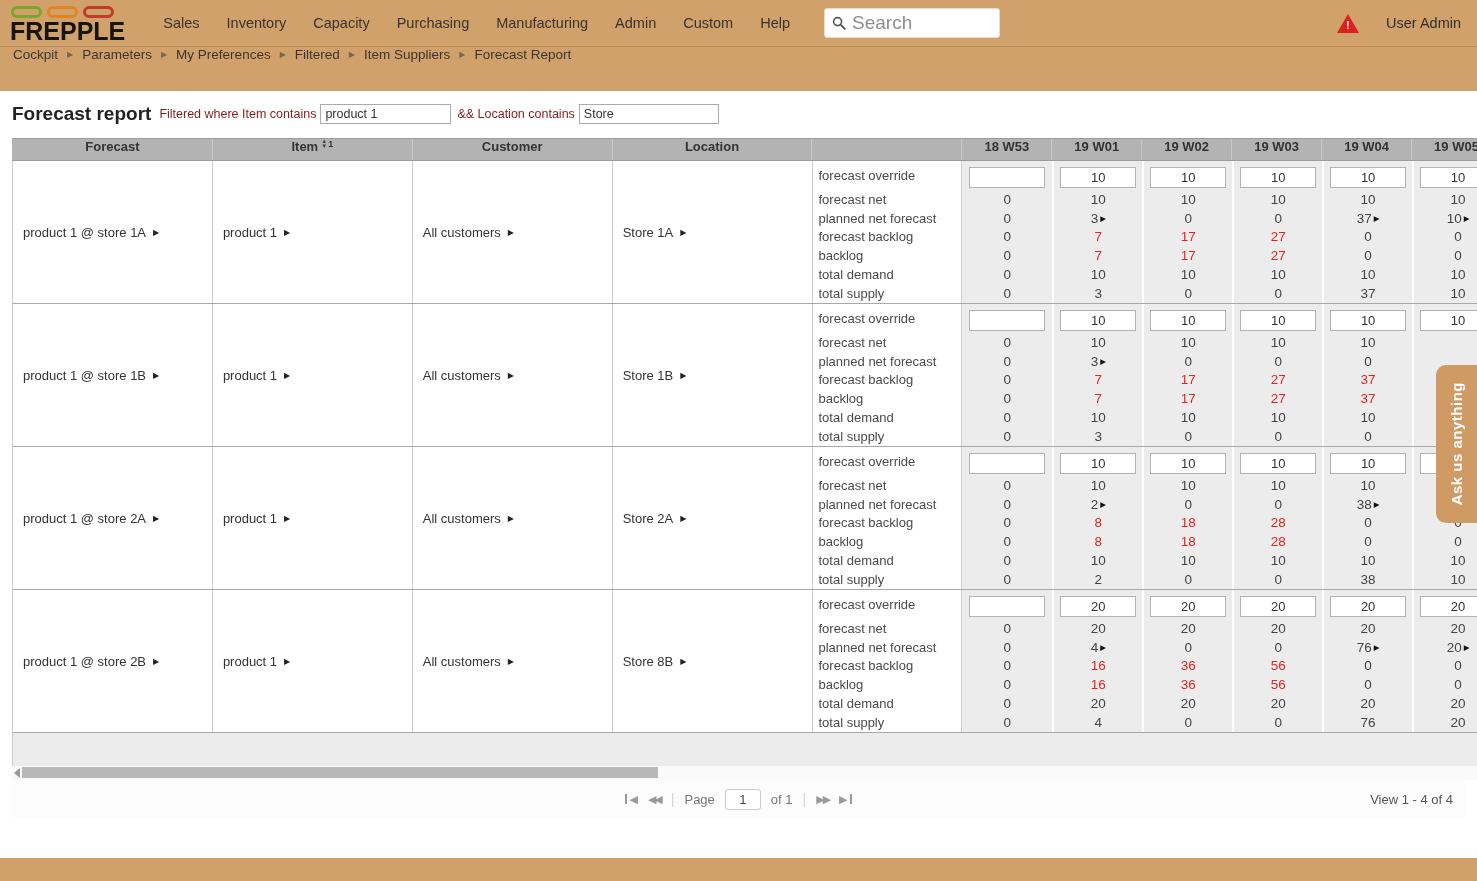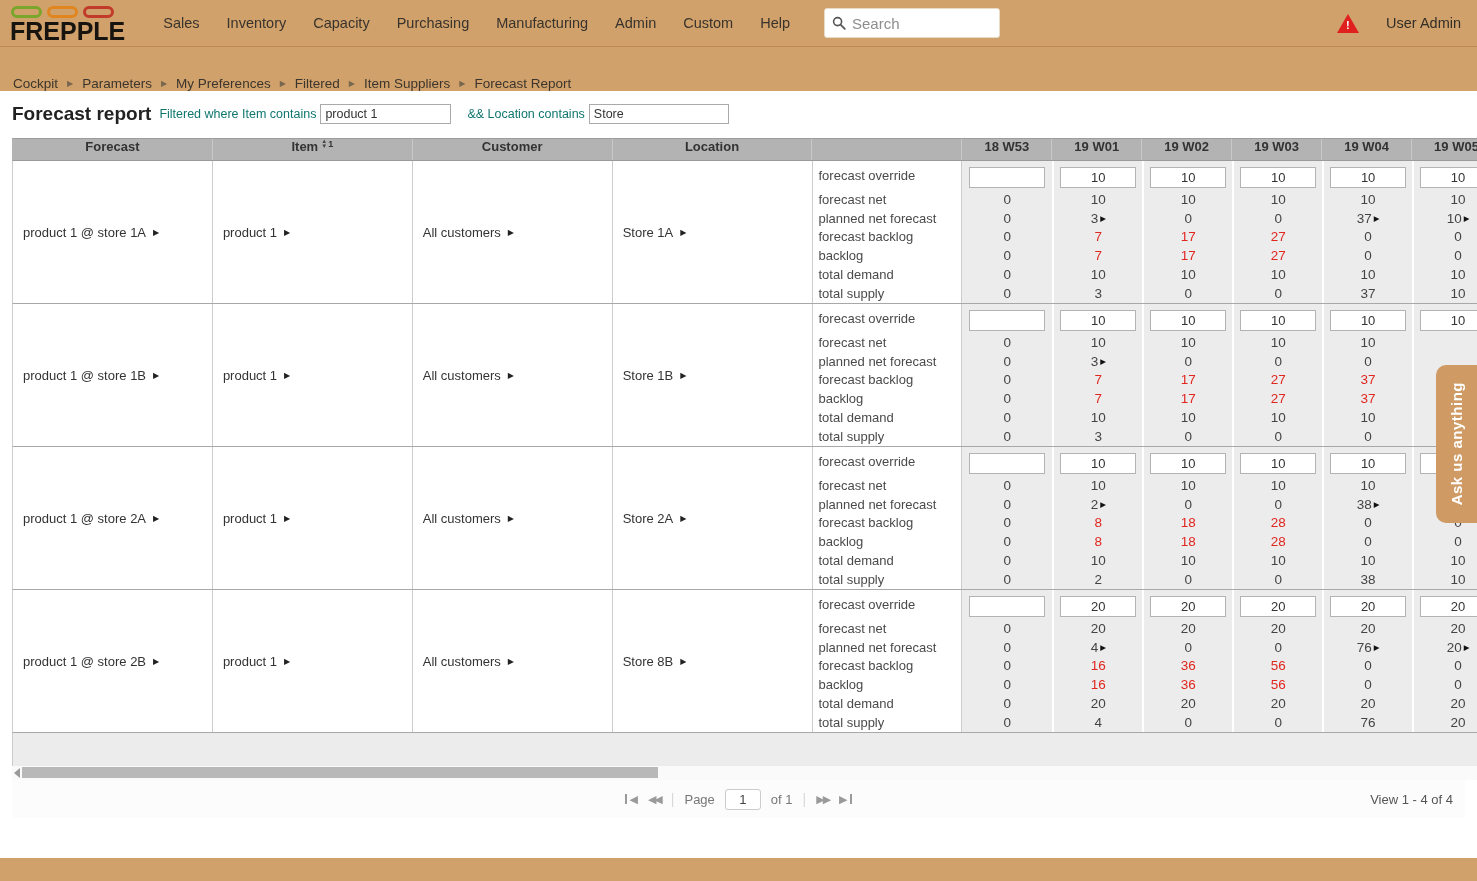--- a/index.html
+++ b/index.html
@@ -14,46 +14,46 @@
   .navbar{height:46px;background:var(--tan);display:flex;align-items:center;}
   .brand{margin:3px 0 0 10px;display:flex;flex-direction:column;cursor:pointer}
   .pills{display:flex;gap:5px;margin:1px 0 1px 1px}
   .pill{width:31px;height:12px;border-radius:8px;border:3px solid}
   .pill.green{border-color:#7aa62c}.pill.orange{border-color:#e1861f}.pill.red{border-color:#c23b2a}
   .brandtext{font-size:25px;font-weight:bold;color:#17140f;line-height:25px;letter-spacing:0}
   .menu{display:flex;gap:27px;margin-left:38px;font-size:14.5px;color:#38332c}
   .nav-item{cursor:pointer;white-space:nowrap}
   .searchwrap{position:relative;margin-left:34px}
   .searchwrap input{width:176px;height:30px;border:1px solid #e8dcc8;border-radius:3px;
-      padding:0 24px 0 27px;font-size:15px;color:#333;outline:none}
+      padding:0 24px 0 27px;font-size:19px;color:#333;outline:none}
   .searchwrap input::placeholder{color:#8d8d8d}
   .searchwrap .sicon{position:absolute;left:8px;top:8px}
   .navright{margin-left:auto;display:flex;align-items:center;gap:27px;padding-right:16px}
   .warn{position:relative;width:0;height:0;border-left:11px solid transparent;
       border-right:11px solid transparent;border-bottom:19px solid #e01f1f;cursor:pointer}
   .warn .excl{position:absolute;left:-2px;top:5px;color:#fff;font-weight:bold;font-size:11px}
   .user{font-size:14.5px;color:#332e27;cursor:pointer}
 
   
   .breadbar{height:45px;background:var(--tan);border-top:1px solid #bd8b55;
-      display:flex;align-items:flex-end;padding:0 15px 0 13px}
+      display:flex;align-items:flex-start;padding:0 15px 0 13px}
   .crumbs{display:flex;align-items:center;gap:9px;font-size:13.5px;color:#3b352d}
   .crumb{cursor:pointer;white-space:nowrap}
   .crumbsep{font-size:8px;color:#77674e}
   .scenario{margin-left:auto;width:212px;height:29px;background:#fff;border:none;border-radius:3px;
       font-size:13px;color:#333;display:flex;align-items:center;justify-content:center;gap:7px;
       font-family:inherit;cursor:pointer}
   .scenario .caret{font-size:9px;color:#222;margin-top:1px}
 
   
   .content{position:relative;background:#fff;height:790px}
   .titlerow{padding:12px 0 0 12px;display:flex;align-items:center;height:34px}
   .titlerow h1{margin:0;font-size:19px;color:#222;font-weight:bold;line-height:22px}
-  .filtertext{font-size:12.5px;color:#0f766e;margin-left:8px;white-space:nowrap}
-  .filtertext.second{margin-left:16px}
+  .filtertext{font-size:12.5px;color:#7f1d1d;margin-left:8px;white-space:nowrap}
+  .filtertext.second{margin-left:6px}
   .filterinput{height:20px;border:1px solid #aaa;font-size:12.5px;color:#333;padding:0 4px;
       margin-left:4px;outline:none}
   .fi-item{width:131px}.fi-loc{width:140px}
   .actionrow{margin:11px 0 0 12px;display:flex;gap:9px;height:28px}
   .btn-primary{height:28px;padding:0 13px;background:var(--blue);color:#fff;border:none;
       border-radius:4px;font-size:13px;font-family:inherit;cursor:pointer}
 
   
   .toolbar{position:absolute;top:47px;right:13px;display:flex;gap:4px;align-items:center}
   .tgroup{display:flex;background:#fff;border:1px solid #2e6da4;border-radius:4px;padding:1px;gap:2px}

